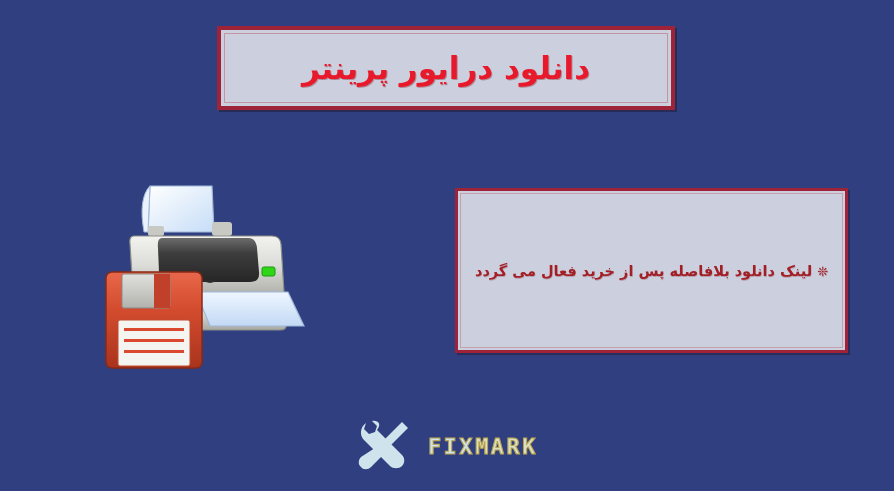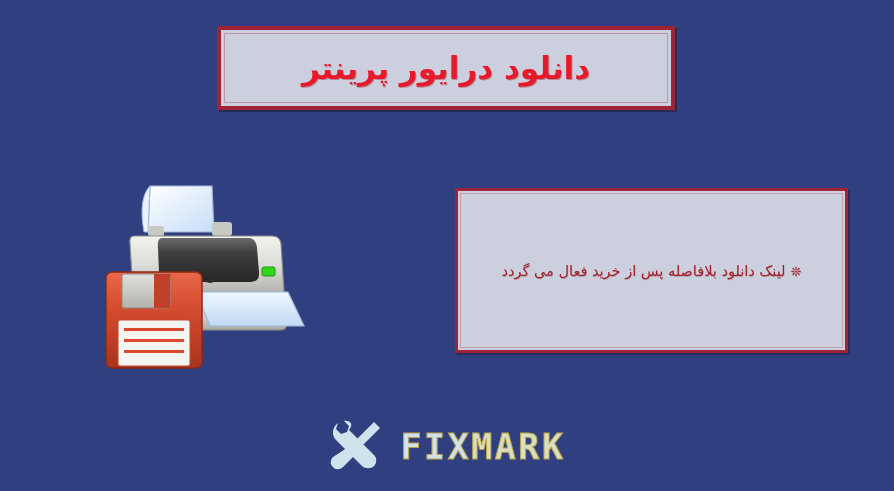--- a/index.html
+++ b/index.html
@@ -78,21 +78,21 @@
     content:"";
     position:absolute;
     left:2px; top:2px; right:2px; bottom:2px;
     border:1px solid rgba(190,130,140,0.6);
     pointer-events:none;
   }
   .info-line {
     direction: rtl;
     color: #a31f26;
     font-size: 14.5px;
-    font-weight: normal;
+    font-weight: bold;
     white-space: nowrap;
     text-shadow: 0.5px 0.5px 0 rgba(120,20,30,0.25);
   }
   .info-star {
     font-size: 13px;
     margin-left: 5px;
     display: inline-block;
   }
 
   
@@ -104,21 +104,21 @@
     height: 66px;
     display: flex;
     align-items: center;
     justify-content: center;
     gap: 14px;
     direction: ltr;
   }
   #brand-tools-icon { width: 58px; height: 56px; display:block; }
   #brand-name {
     font-family: "DejaVu Sans Mono", monospace;
-    font-size: 35px;
+    font-size: 22px;
     font-weight: bold;
     letter-spacing: 2.5px;
     color: #cfe3ec;
     -webkit-text-stroke: 1px #b9a24a;
     text-shadow: 0 0 1px #8c8f5a;
     line-height: 1;
     white-space: nowrap;
   }
   #brand-name .mark-part { color: #d9dfc0; }
 </style>

